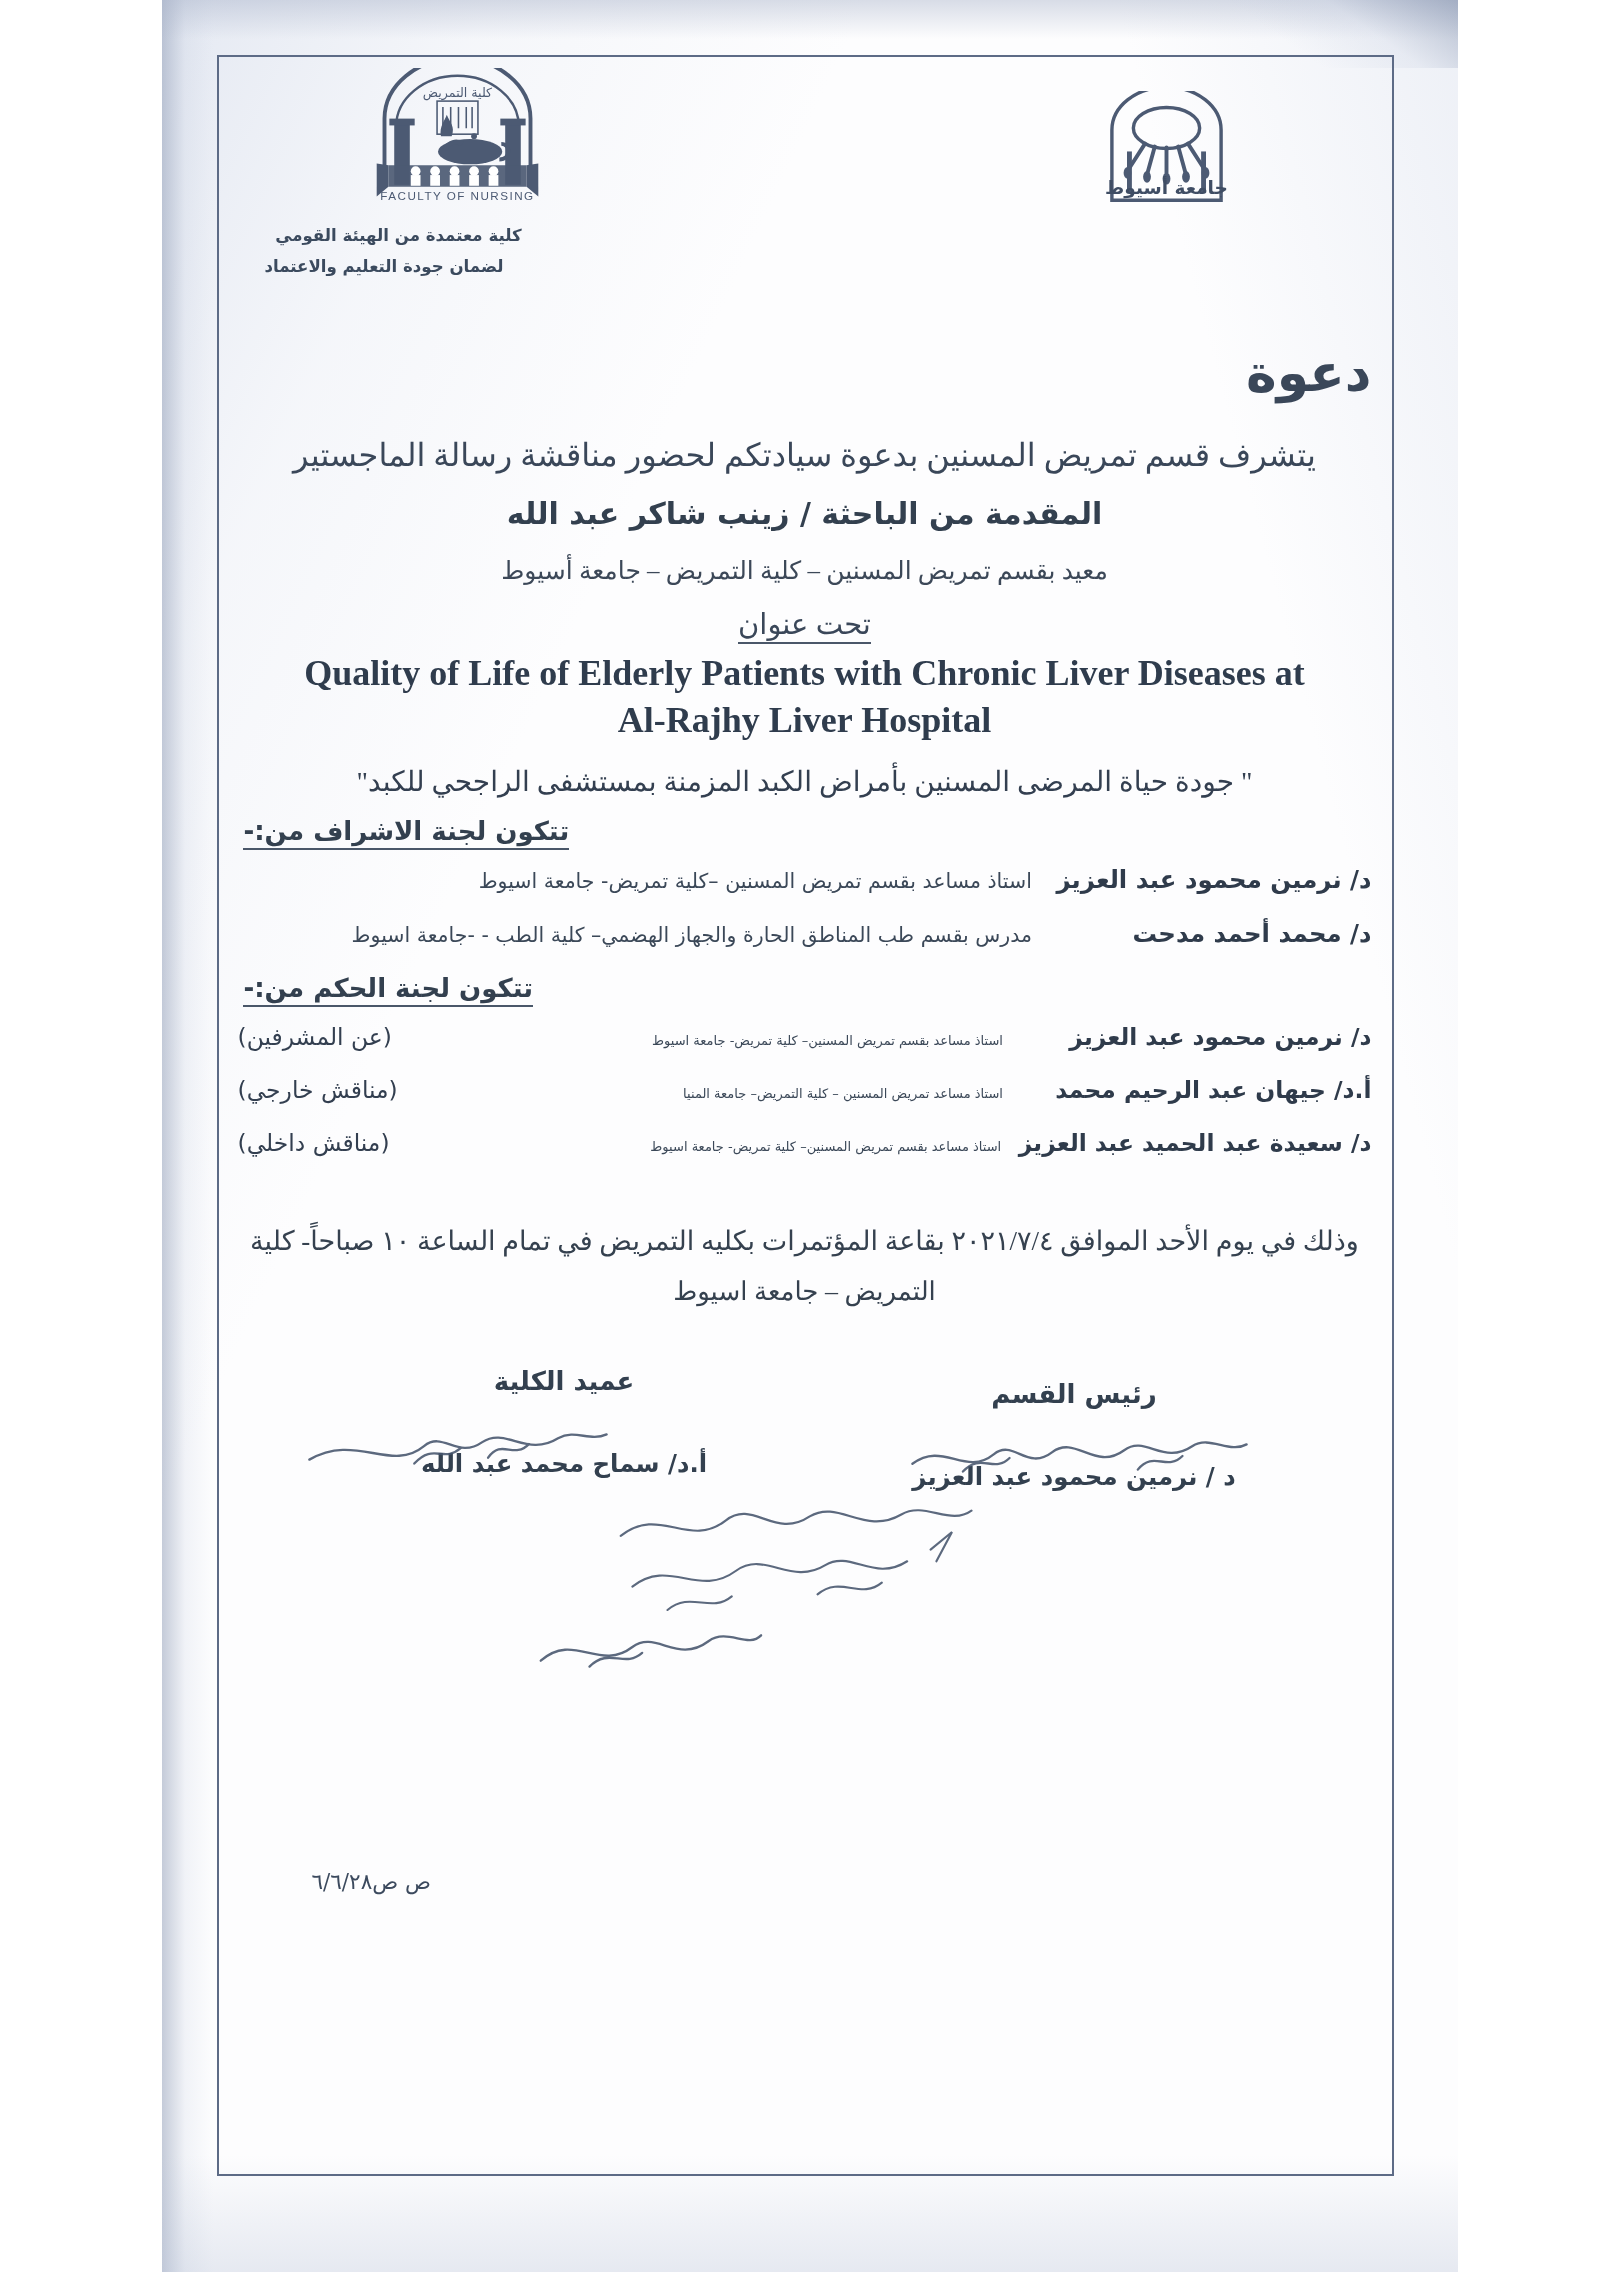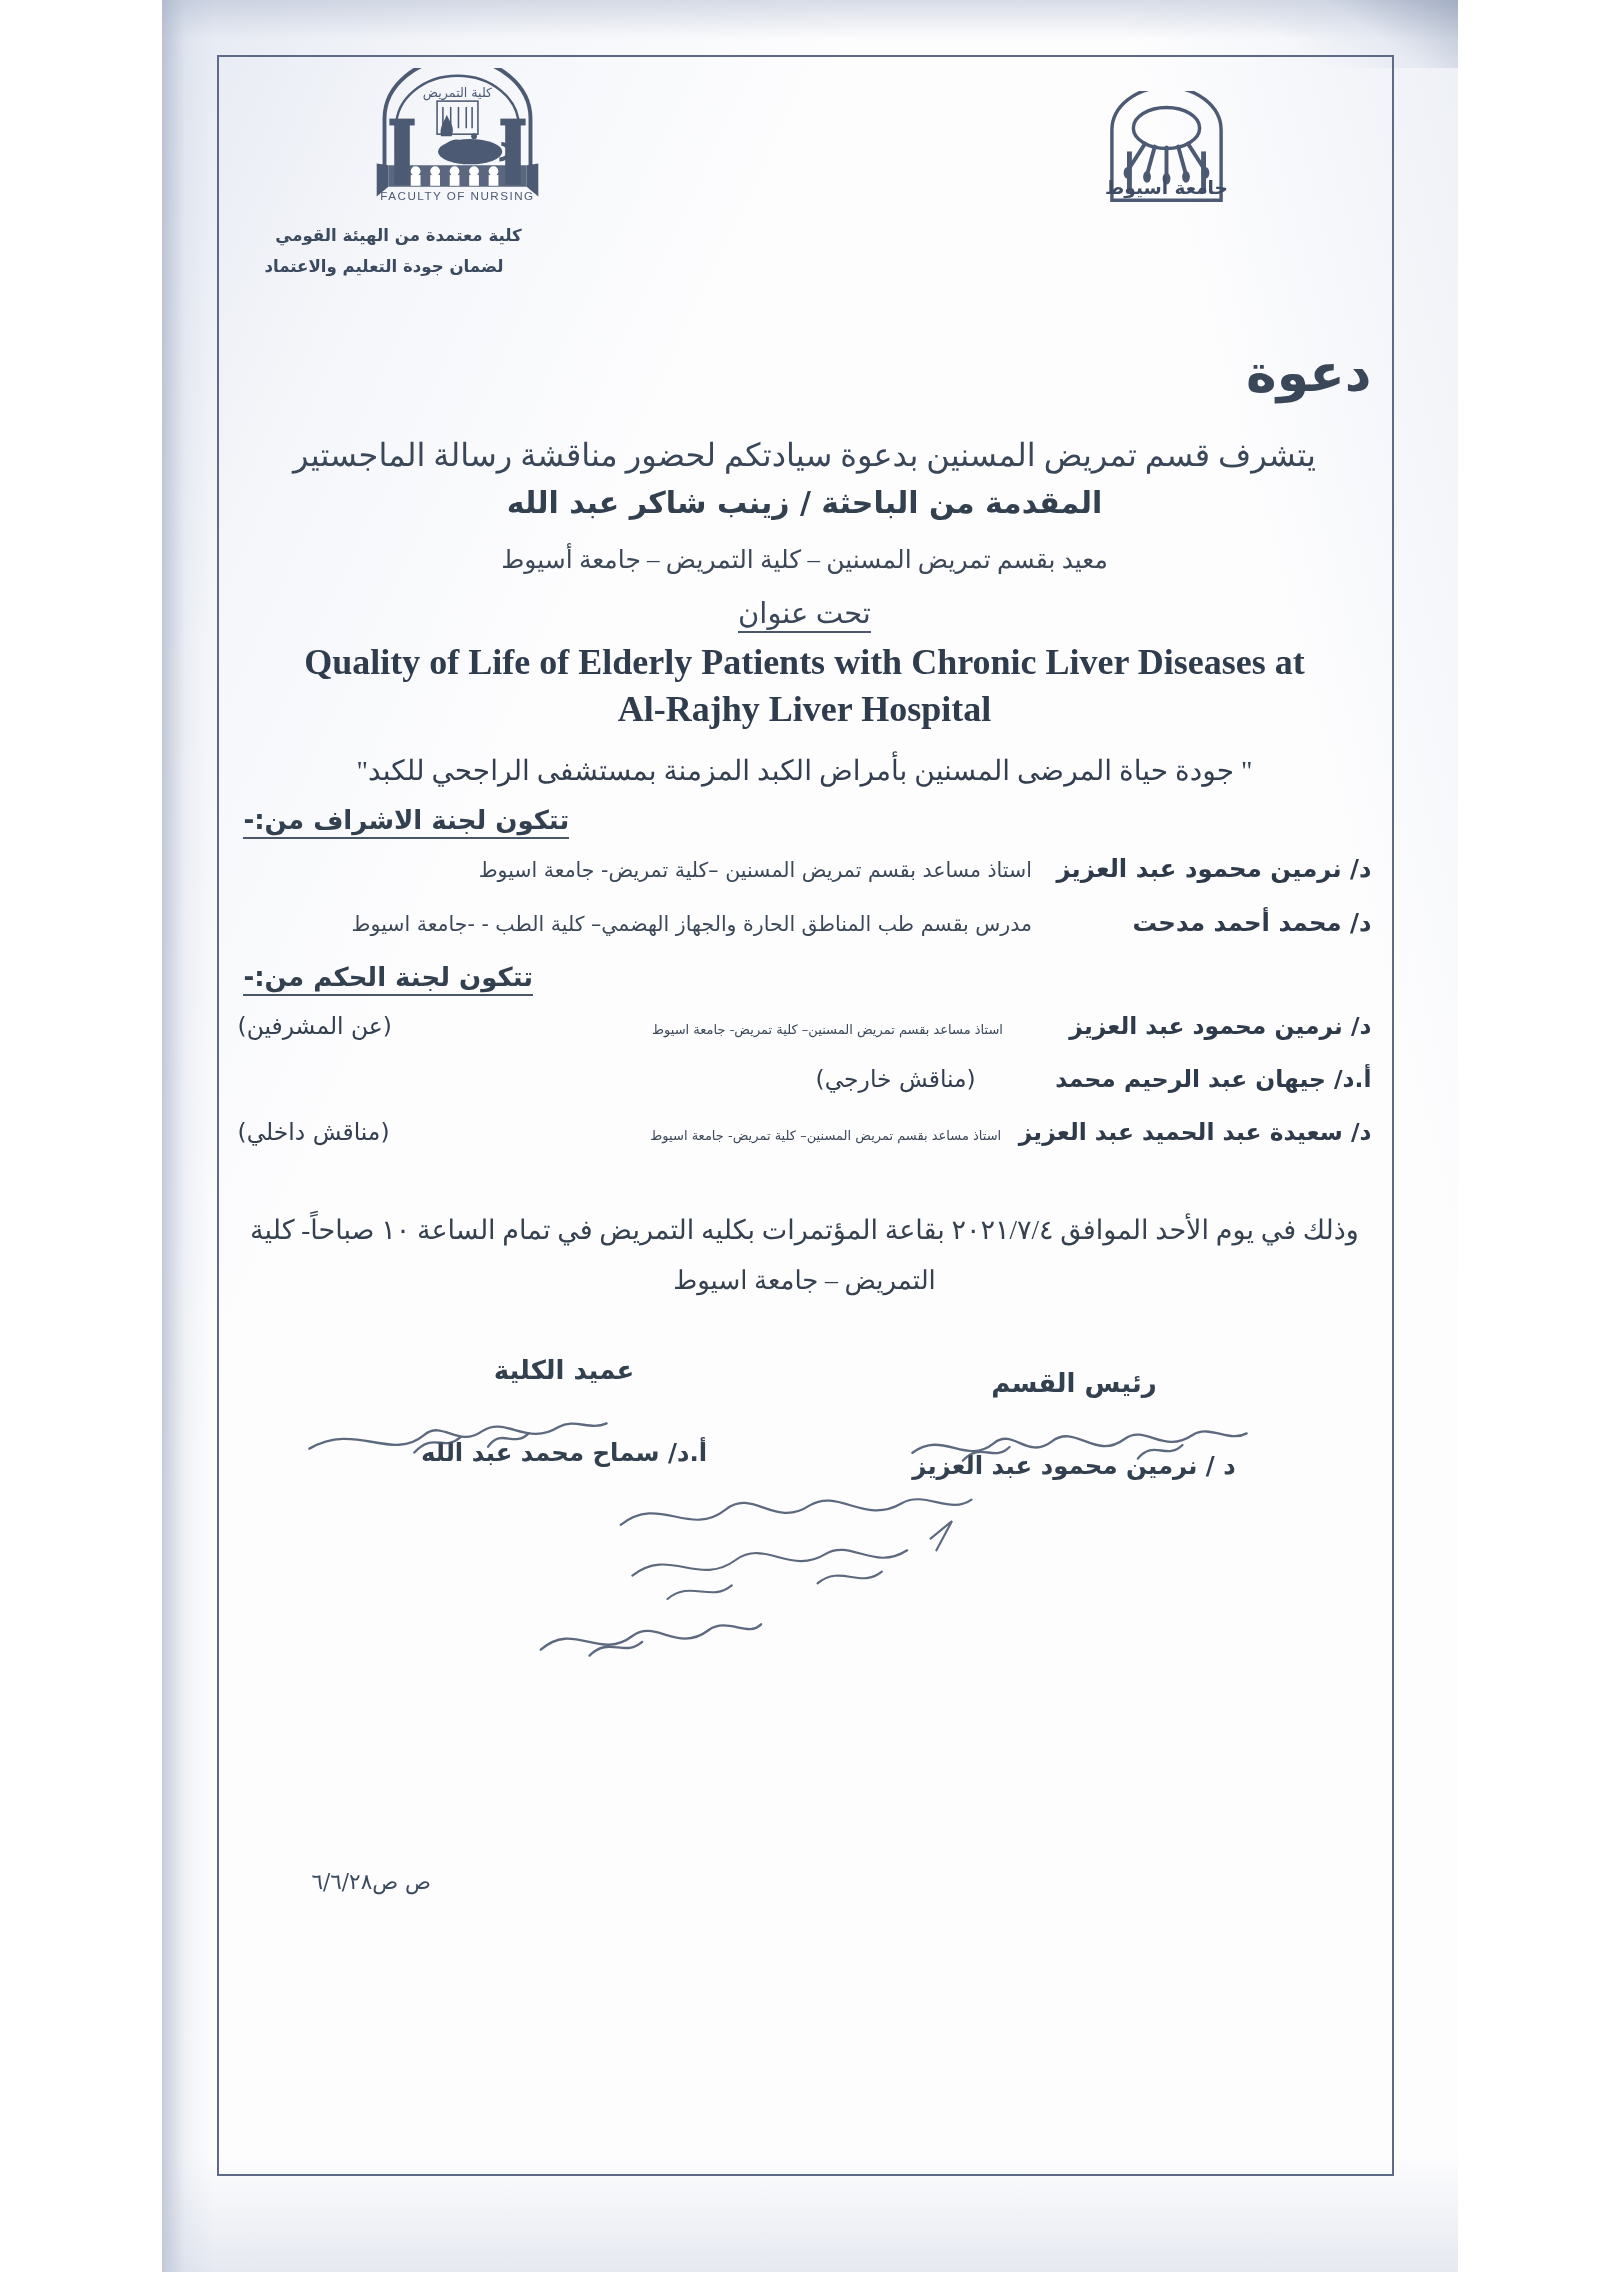--- a/index.html
+++ b/index.html
@@ -110,21 +110,21 @@
     font-weight: bold;
     letter-spacing: 7.8px;
     color: #3a4759;
     margin: 2px 0 33px 0;
     font-family: "DejaVu Sans", "Liberation Sans", sans-serif;
   }
   .line-invite {
     text-align: center;
     font-size: 32px;
     color: #3a4759;
-    margin-bottom: 11px;
+    margin-bottom: 22px;
     letter-spacing: 0.5px;
   }
   .line-researcher {
     text-align: center;
     font-size: 30px;
     font-weight: bold;
     color: #33404f;
     font-family: "DejaVu Sans", "Liberation Sans", sans-serif;
     margin-bottom: 25px;
   }
@@ -416,20 +416,21 @@
     </div>
 
     <div class="members jury">
       <div class="member-row">
         <div class="m-name">د/ نرمين محمود عبد العزيز</div>
         <div class="m-title">استاذ مساعد بقسم تمريض المسنين– كلية تمريض- جامعة اسيوط</div>
         <div class="m-role">(عن المشرفين)</div>
       </div>
       <div class="member-row">
         <div class="m-name">أ.د/ جيهان عبد الرحيم محمد</div>
+        <div class="m-title">استاذ مساعد تمريض المسنين – كلية التمريض– جامعة المنيا</div>
         <div class="m-role">(مناقش خارجي)</div>
       </div>
       <div class="member-row">
         <div class="m-name">د/ سعيدة عبد الحميد عبد العزيز</div>
         <div class="m-title">استاذ مساعد بقسم تمريض المسنين– كلية تمريض- جامعة اسيوط</div>
         <div class="m-role">(مناقش داخلي)</div>
       </div>
     </div>
 
     <div class="datetime">وذلك في يوم الأحد الموافق ٢٠٢١/٧/٤ بقاعة المؤتمرات بكليه التمريض في تمام الساعة ١٠ صباحاً- كلية</div>

